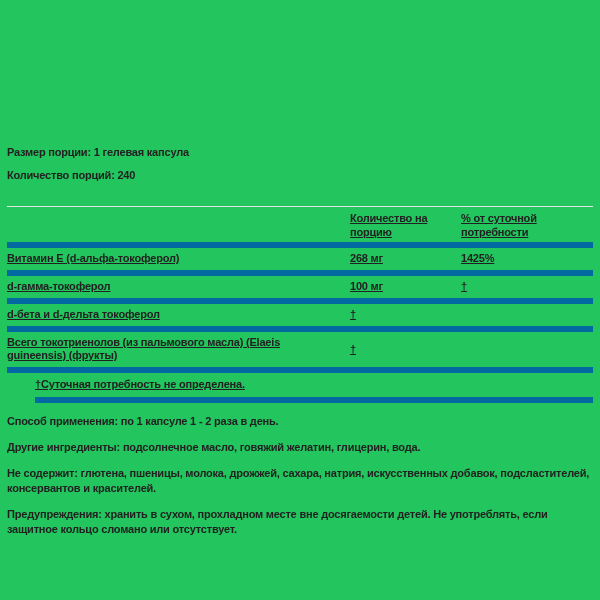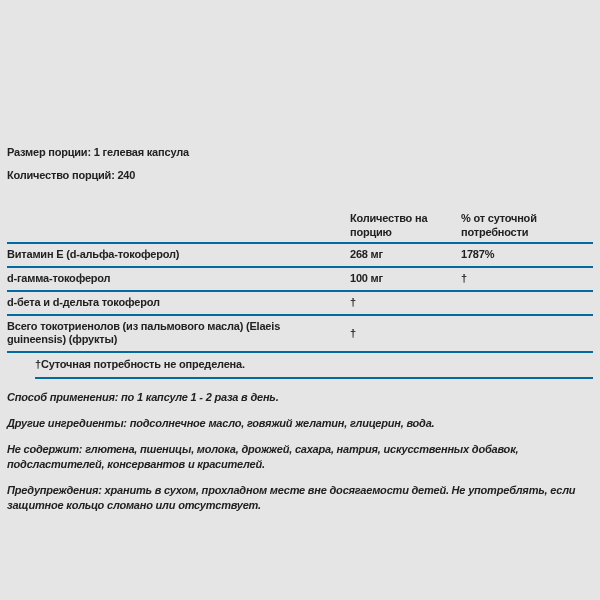--- a/index.html
+++ b/index.html
@@ -2,49 +2,50 @@
 <html><head>
 <meta charset="utf-8">
 <style>
   html, body { margin: 0; padding: 0; }
   body { background: #ffffff; }
   .sheet {
     position: relative;
     width: 600px;
     height: 600px;
     overflow: hidden;
-    background: #e5e5e5;
+    background: #22c55e;
     font-family: "Liberation Sans", sans-serif;
     font-weight: 700;
     color: #212121;
     font-size: 11px;
     letter-spacing: -0.2px;
   }
   .content {
     position: absolute;
     top: 146px;
     left: 7px;
     right: 7px;
   }
   .serving-size  { line-height: 13px; margin: 0 0 10px; }
   .servings-count{ line-height: 13px; margin: 0 0 24px; }
   .rule { border-top: 1px solid #e4e4e4; }
   .t-row {
     display: grid;
     grid-template-columns: 343px 111px 1fr;
     align-items: center;
-    border-bottom: 2px solid #0369a1;
+    border-bottom: 6px solid #0369a1;
     padding: 4px 0 5px;
     line-height: 13px;
+    text-decoration: underline;
   }
   .t-row .name { padding-right: 10px; }
   .t-header { align-items: start; line-height: 14px; padding: 4px 0 3px; }
   .t-footnote { display: block; padding: 5px 0 6px; margin-left: 28px; }
   .paragraphs { margin-top: 8px; }
-  .paragraphs p { margin: 11px 0 9px; line-height: 15px; font-style: italic; }
+  .paragraphs p { margin: 11px 0 9px; line-height: 15px; }
 </style>
 </head>
 <body>
 
 <div class="sheet">
   <div class="content">
 
     <div class="serving-size">Размер порции: 1 гелевая капсула</div>
 
     <div class="servings-count">Количество порций: 240</div>
@@ -53,21 +54,21 @@
 
     <div class="t-row t-header">
       <div class="name"></div>
       <div>Количество на порцию</div>
       <div>% от суточной потребности</div>
     </div>
 
     <div class="t-row">
       <div class="name">Витамин E (d-альфа-токоферол)</div>
       <div>268 мг</div>
-      <div>1787%</div>
+      <div>1425%</div>
     </div>
 
     <div class="t-row">
       <div class="name">d-гамма-токоферол</div>
       <div>100 мг</div>
       <div>†</div>
     </div>
 
     <div class="t-row">
       <div class="name">d-бета и d-дельта токоферол</div>

